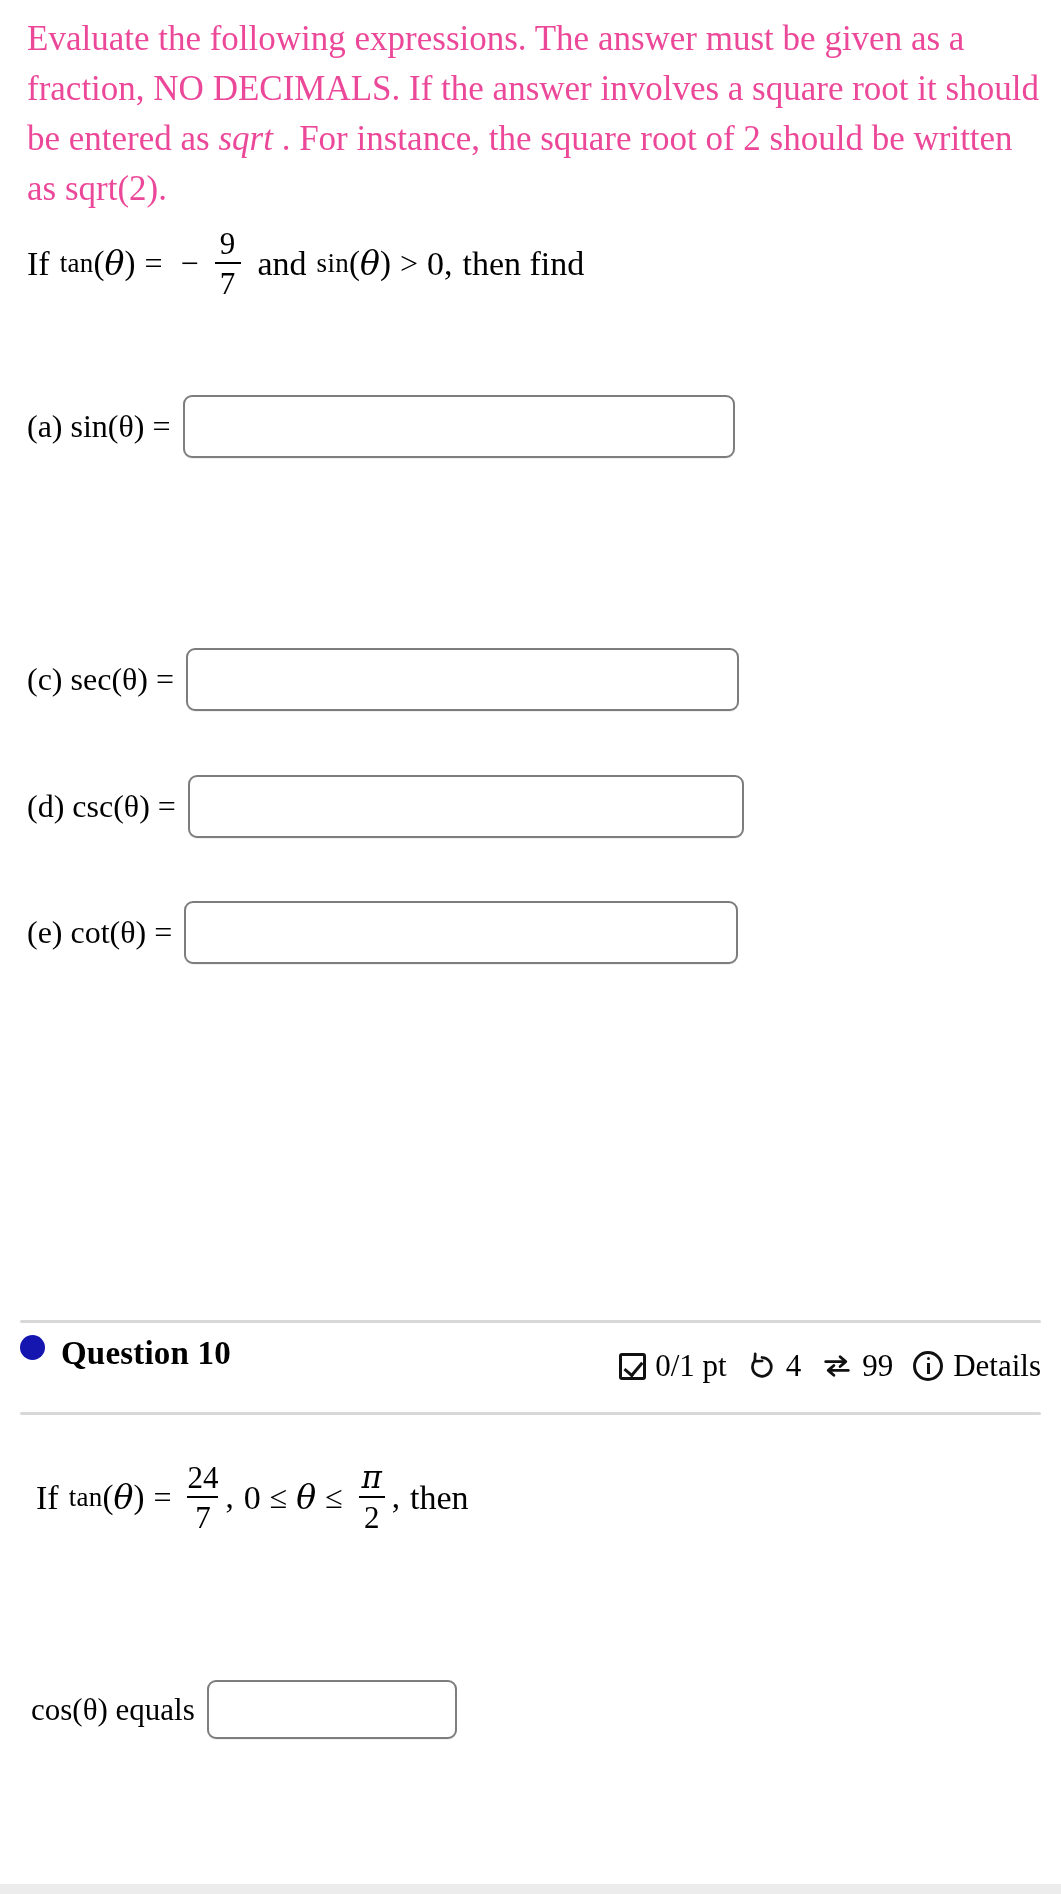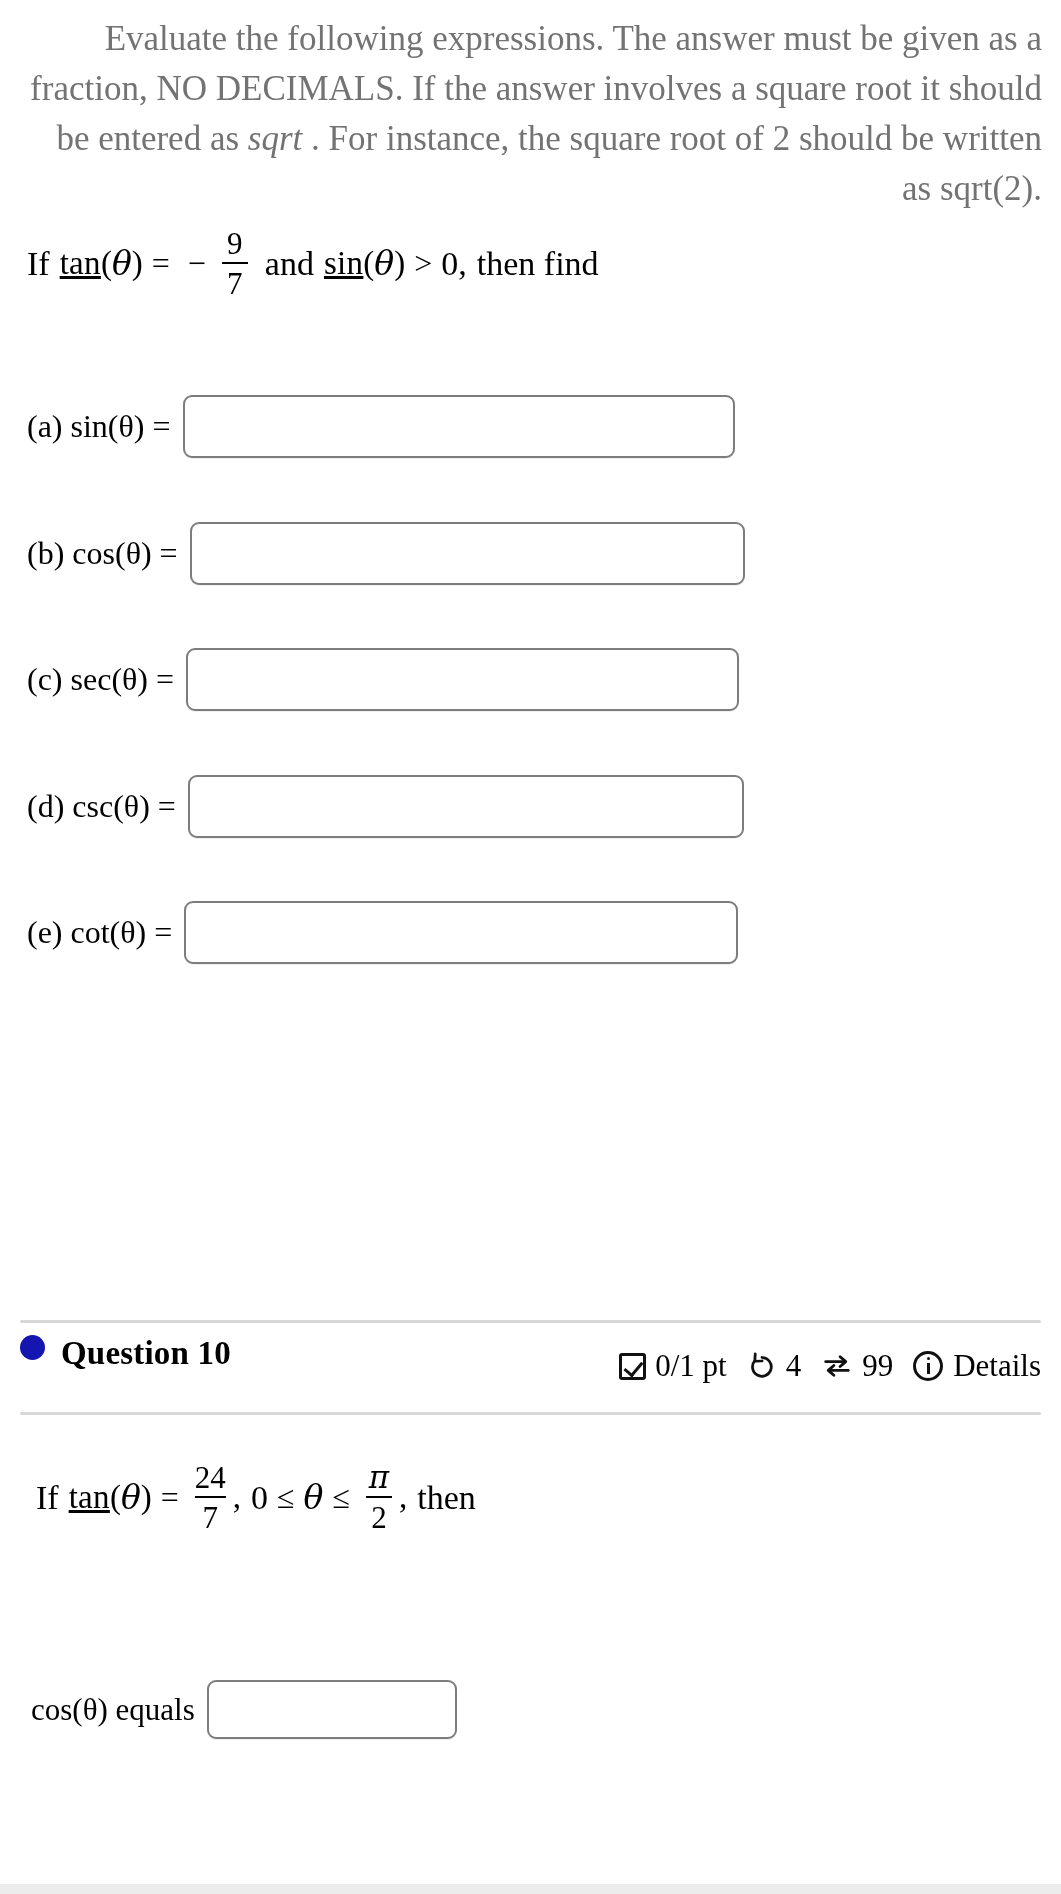--- a/index.html
+++ b/index.html
@@ -25,40 +25,38 @@
   }
 
   
   .intro {
     position: absolute;
     left: 27px;
     top: 14px;
     width: 1015px;
     font-size: 35px;
     line-height: 50px;
-    color: #737373;
-    text-align: right;
+    color: #ec4899;
   }
   .intro .ital { font-style: italic; }
 
   
   .mathline {
     position: absolute;
     display: flex;
     align-items: center;
     font-size: 33px;
     white-space: nowrap;
   }
   .mline-9 { left: 27px; top: 228px; }
 
   .mathline .txt { font-size: 34px; }
   .mathline .fn {
-    font-size: 33px;
+    font-size: 27px;
     letter-spacing: .3px;
-    text-decoration: underline;
   }
   .mathline .theta { font-style: italic; font-family: "DejaVu Serif", serif; }
   .mathline .op { margin: 0 9px; font-size: 32px; }
   .gap-l { margin-left: 10px; }
   .gap-r { margin-right: 10px; }
 
   .frac {
     display: inline-flex;
     flex-direction: column;
     align-items: center;
@@ -331,24 +329,20 @@
     <span class="op">&gt;</span>
     <span class="txt">0,</span>
     <span class="txt gap-l">then find</span>
   </div>
 
   <div class="ansrow row-a">
     <span class="lbl">(a) sin(θ) =</span>
     <input class="ansbox w-a" type="text" placeholder="" style="">
   </div>
 
-  <div class="ansrow row-b">
-    <span class="lbl">(b) cos(θ) =</span>
-    <input class="ansbox w-b" type="text" placeholder="" style="">
-  </div>
 
   <div class="ansrow row-c">
     <span class="lbl">(c) sec(θ) =</span>
     <input class="ansbox w-c" type="text" placeholder="" style="">
   </div>
 
   <div class="ansrow row-d">
     <span class="lbl">(d) csc(θ) =</span>
     <input class="ansbox w-d" type="text" placeholder="" style="">
   </div>

